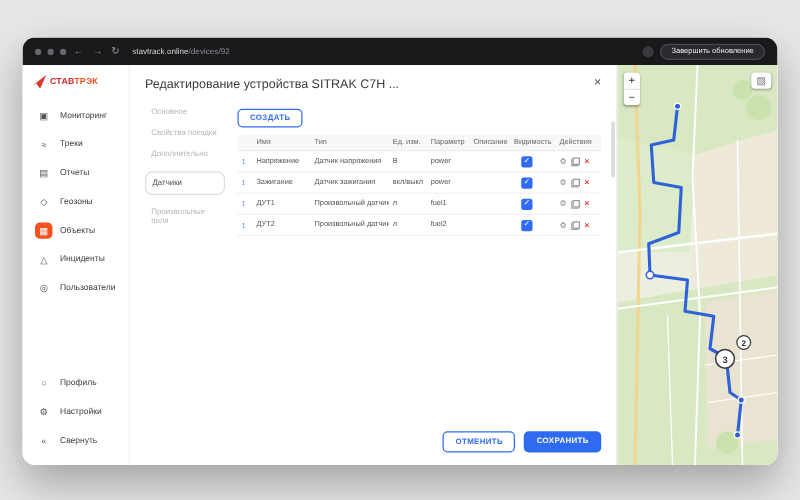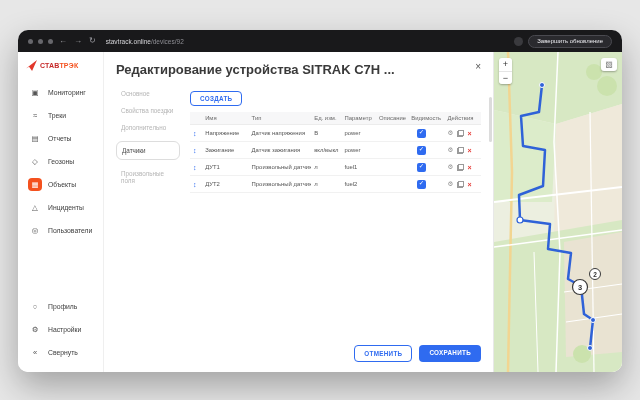--- a/index.html
+++ b/index.html
@@ -30,21 +30,21 @@
   .side-item { display:flex; align-items:center; gap:6px; margin:2px 5px; padding:3px 5px; border-radius:6px;
                font-size:6.8px; color:#3c3c3c; white-space:nowrap; }
   .side-item .gl { width:14px; height:13px; display:flex; align-items:center; justify-content:center;
                    font-size:7.5px; color:#555; border-radius:4px; flex:none; }
   .side-item.active .gl { background:#f4511e; color:#fff; }
   .spacer { flex:1; }
 
   
   .content { flex:1; position:relative; padding:10px 12px 8px; border-right:1px solid #e8e8e8; min-width:0; }
   .content-header { display:flex; justify-content:space-between; align-items:flex-start; }
-  .modal-title { font-size:13px; font-weight:bold; color:#3a3a3a; }
+  .modal-title { font-size:10px; font-weight:normal; color:#3a3a3a; }
   .close-x { font-size:10px; color:#555; line-height:1; }
   .scroll-thumb { position:absolute; right:1px; top:45px; width:3px; height:45px; background:#dcdcdc; border-radius:2px; }
 
   .modal-body { display:flex; gap:10px; margin-top:10px; }
   .tabs { width:64px; display:flex; flex-direction:column; gap:10px; padding-top:3px; flex:none; }
   .tab { font-size:6.3px; color:#b5b5b5; padding:0 5px; }
   .tab.active { color:#4a4a4a; border:1px solid #ddd; border-radius:6px; padding:5px; }
 
   .table-area { flex:1; min-width:0; }
   .create-btn { display:inline-block; border:1px solid #2f6bf0; color:#2f6bf0; background:#fff;

